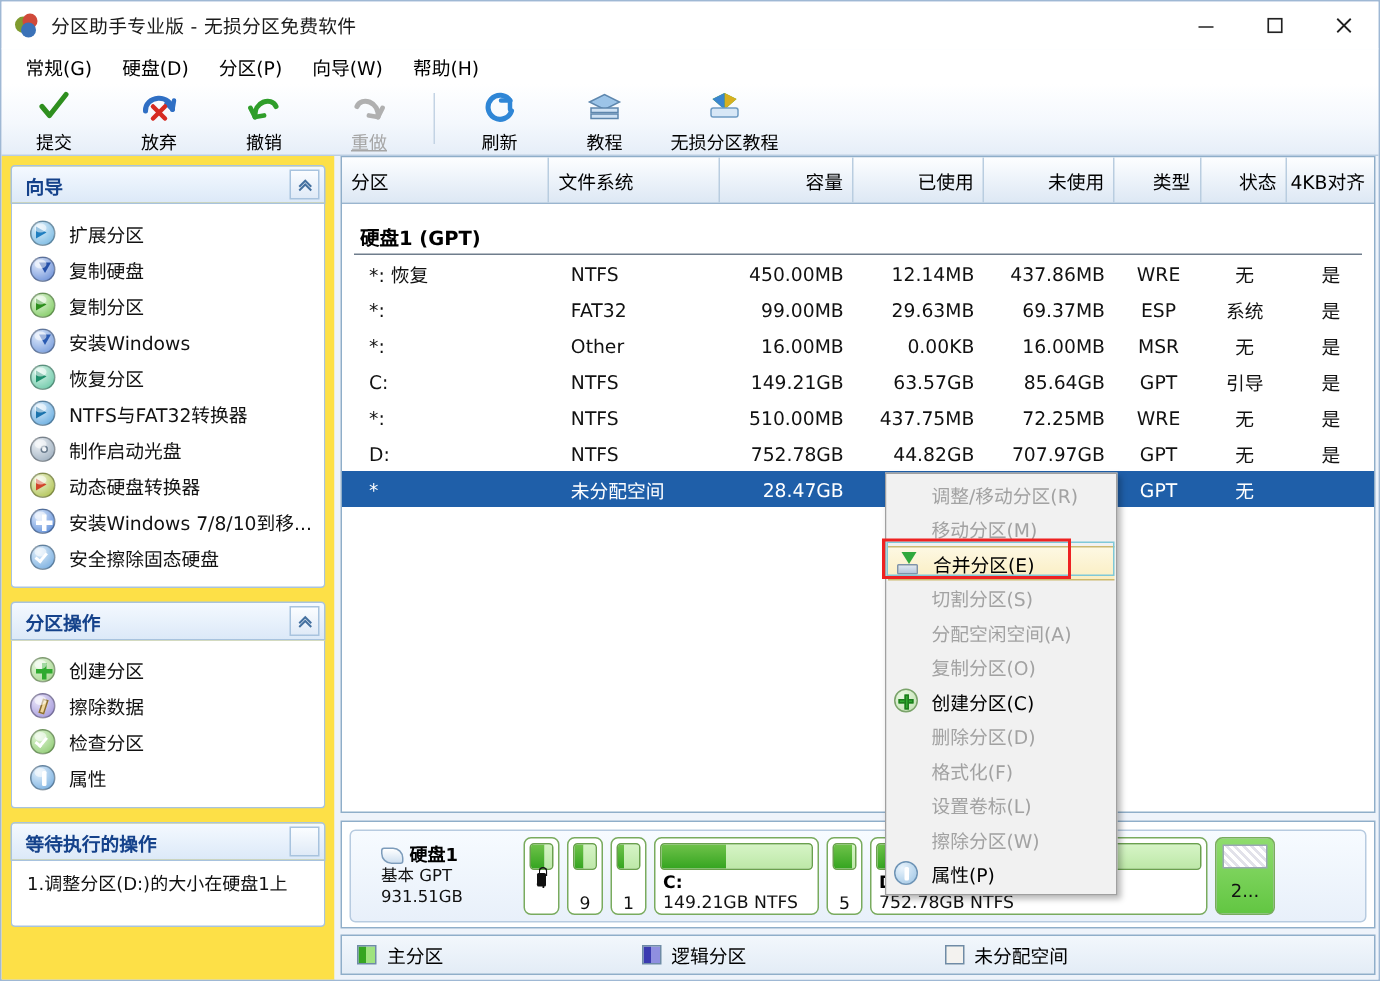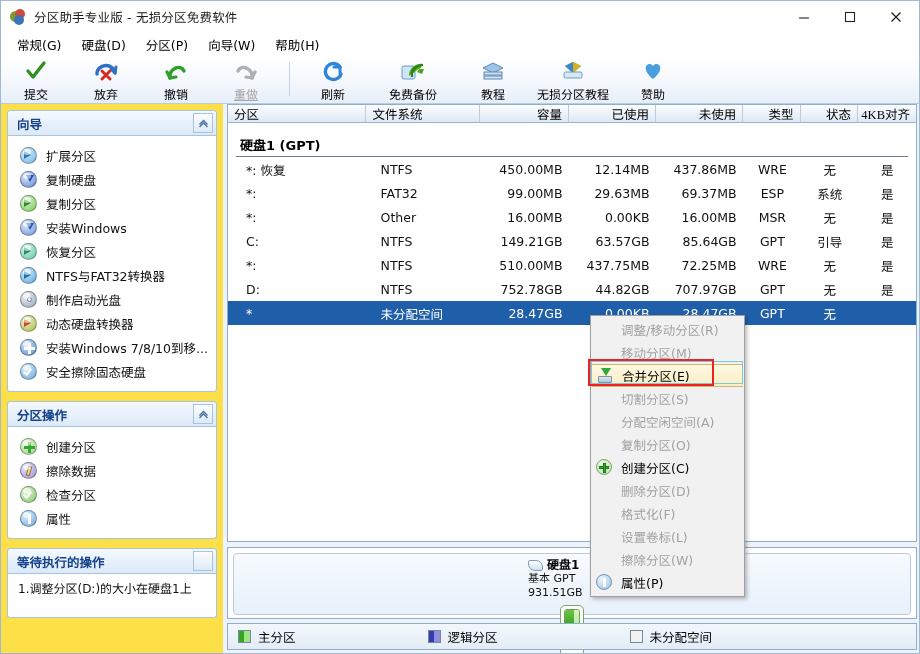--- a/index.html
+++ b/index.html
@@ -134,24 +134,23 @@
   
   .main {
     position: absolute; left: 222px; top: 103px; width: 696px; height: 550px;
     background: #eef3fa;
   }
   .table-wrap {
     position: absolute; left: 4px; top: 0px; width: 690px; height: 438px;
     background: #ffffff; border: 1px solid #8faec9;
   }
   .thead {
-    display: flex; height: 18px;
+    display: flex; height: 31px;
     background: linear-gradient(to bottom,#fdfeff 0%, #edf3fa 48%, #dde8f4 100%);
     border-bottom: 1px solid #9ab5cf;
-    font-family: Liberation Serif, serif;
   }
   .th {
     font-size: 12.5px; color: #000; display: flex; align-items: center;
     border-right: 1px solid #b9cde0; padding: 0 6px; white-space: nowrap;
   }
   .th.r { justify-content: flex-end; }
   .th.l { justify-content: flex-start; }
   .group-row {
     height: 34px; display: flex; align-items: flex-end; padding: 0 0 3px 12px;
     position: relative;
@@ -175,21 +174,21 @@
 
   
   .diskmap {
     position: absolute; left: 4px; top: 443px; width: 690px; height: 72px;
     background: #ffffff; border: 1px solid #8faec9;
     padding: 5px;
   }
   .disk-strip {
     height: 62px; border: 1px solid #b7cbe0; border-radius: 4px;
     background: linear-gradient(to bottom,#f7fbff,#e8f0fa);
-    display: flex; align-items: center; padding: 4px 18px; gap: 5px; flex-direction: column;
+    display: flex; align-items: center; padding: 4px 18px; gap: 5px;
   }
   .disk-info {
     width: 92px; flex: none; padding-left: 2px; line-height: 14px;
   }
   .disk-info .dn { font-size: 12px; font-weight: bold; color: #000; }
   .disk-info .d2, .disk-info .d3 { font-size: 11px; color: #111; }
   .disk-head { display: flex; align-items: center; gap: 4px; }
   .disk-glyph {
     width: 15px; height: 11px; flex: none;
     background: linear-gradient(to bottom,#ffffff,#cfe0f0);
@@ -395,30 +394,20 @@
     <div class="tb-btn">
       <span class="glyph">
         <svg width="24" height="22" viewBox="0 0 24 22">
           <path d="M19 7 A8 8 0 1 0 20 14" fill="none" stroke="#2f86d6" stroke-width="3.4" stroke-linecap="round"></path>
           <path d="M19 7 L13 7 M19 7 L19 13" fill="none" stroke="#2f86d6" stroke-width="3" stroke-linecap="round"></path>
         </svg>
       </span>
       <span class="lbl">刷新</span>
     </div>
 
-    <div class="tb-btn tb-wide">
-      <span class="glyph">
-        <svg width="26" height="22" viewBox="0 0 26 22">
-          <rect x="2" y="6" width="13" height="13" rx="2" fill="#cfe5f6" stroke="#6f9cc4"></rect>
-          <path d="M9 16 C9 7 17 3 23 4 L20 9 L24 9 L22 14 L17 12 L20 8" fill="#4aa81f"></path>
-          <path d="M12 17 C11 8 18 5 23 5" fill="none" stroke="#2e7d12" stroke-width="2"></path>
-        </svg>
-      </span>
-      <span class="lbl">免费备份</span>
-    </div>
 
     <div class="tb-btn">
       <span class="glyph">
         <svg width="26" height="22" viewBox="0 0 26 22">
           <path d="M3 8 L13 3 L23 8 L13 13 Z" fill="#9cc4e8" stroke="#5d86ad"></path>
           <rect x="4" y="12" width="18" height="3" fill="#cfe2f4" stroke="#5d86ad"></rect>
           <rect x="4" y="16" width="18" height="3" fill="#cfe2f4" stroke="#5d86ad"></rect>
         </svg>
       </span>
       <span class="lbl">教程</span>
@@ -429,28 +418,20 @@
         <svg width="26" height="22" viewBox="0 0 26 22">
           <path d="M13 2 L21 6 L13 13 L5 6 Z" fill="#4aa81f"></path>
           <path d="M13 2 L21 6 L13 13 Z" fill="#d8b020"></path>
           <path d="M13 2 L5 6 L13 13 Z" fill="#3a86cf"></path>
           <rect x="4" y="12" width="18" height="6" rx="1.5" fill="#d7e7f6" stroke="#6f9cc4"></rect>
         </svg>
       </span>
       <span class="lbl">无损分区教程</span>
     </div>
 
-    <div class="tb-btn">
-      <span class="glyph">
-        <svg width="24" height="22" viewBox="0 0 24 22">
-          <path d="M12 19 C3 12 3 5 8 4 C10.5 3.5 12 6 12 6 C12 6 13.5 3.5 16 4 C21 5 21 12 12 19 Z" fill="#4b9ede"></path>
-        </svg>
-      </span>
-      <span class="lbl">赞助</span>
-    </div>
   </div>
 
   <div class="sidebar">
 
     <div class="panel">
       <div class="panel-head">
         <span class="panel-title">向导</span>
         <span class="panel-collapse">
           <svg width="11" height="9" viewBox="0 0 11 9">
               <path d="M1.5 5.5 L5.5 1.5 L9.5 5.5 M1.5 8 L5.5 4 L9.5 8" fill="none" stroke="#44709f" stroke-width="1.3"></path>

